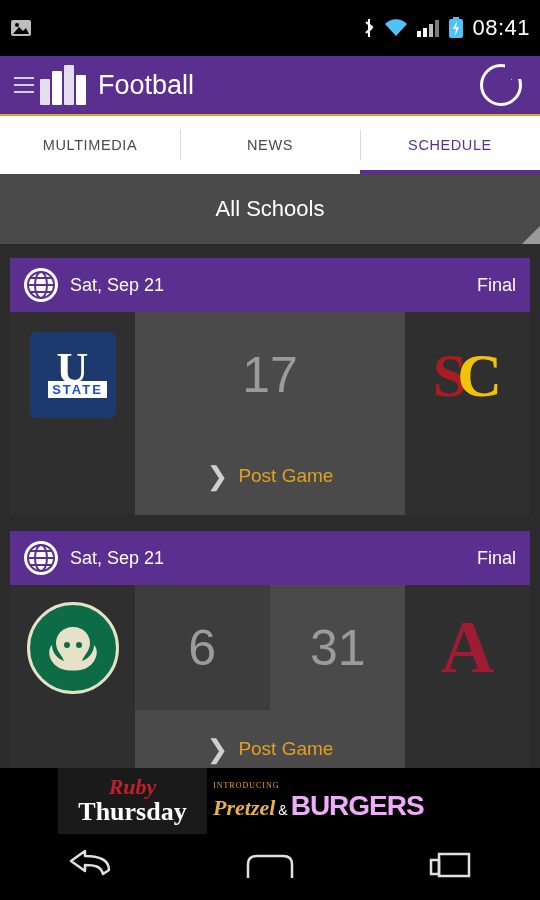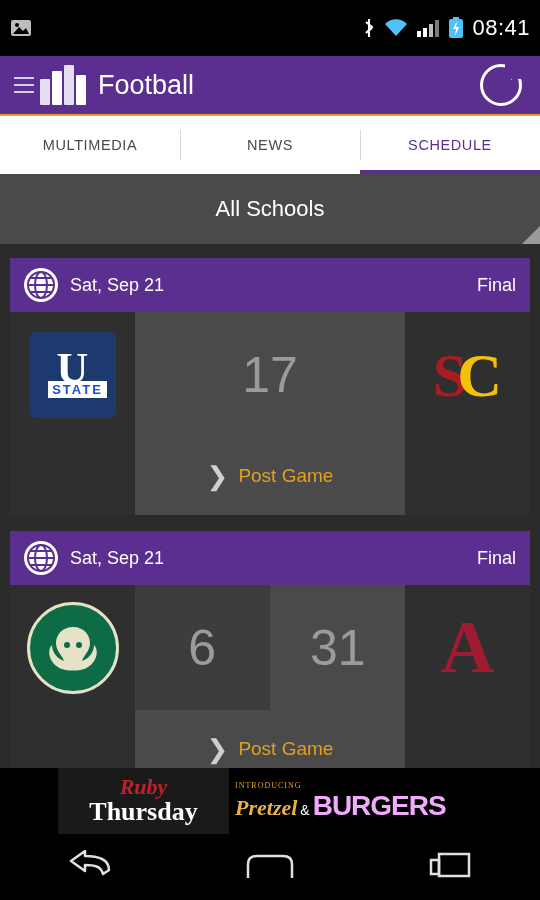--- a/index.html
+++ b/index.html
@@ -129,21 +129,21 @@
   .bama { font-family:"Liberation Serif", serif; font-size:74px; font-weight:700;
           color:#9e1b32; line-height:.9; }
 
   
   .ad {
     position:absolute; left:0; bottom:66px; width:540px; height:66px;
     background:#000; display:flex; align-items:center; justify-content:center;
   }
   .ad-inner { width:424px; height:66px; background:#fff; display:flex; align-items:stretch; }
   .ad-left {
-    width:171px; background:#1a1a1a; display:flex; flex-direction:column;
+    width:149px; background:#1a1a1a; display:flex; flex-direction:column;
     align-items:center; justify-content:center; color:#fff;
     font-family:"Liberation Serif", serif;
   }
   .ad-ruby { color:#c0202b; font-size:22px; font-style:italic; font-weight:700; line-height:1; }
   .ad-tuesday { font-size:26px; font-weight:700; line-height:1.05; }
   .ad-right { flex:1; background:#000; display:flex; flex-direction:column; justify-content:center; padding-left:6px;}
   .ad-intro { color:#e0a020; font-size:8px; letter-spacing:1px; font-family:"Liberation Serif", serif; }
   .ad-main { display:flex; align-items:baseline; }
   .ad-pretzel { color:#e8b14a; font-size:22px; font-family:"Liberation Serif", serif; font-weight:700; font-style:italic;}
   .ad-amp { color:#fff; font-size:14px; margin:0 3px; }

